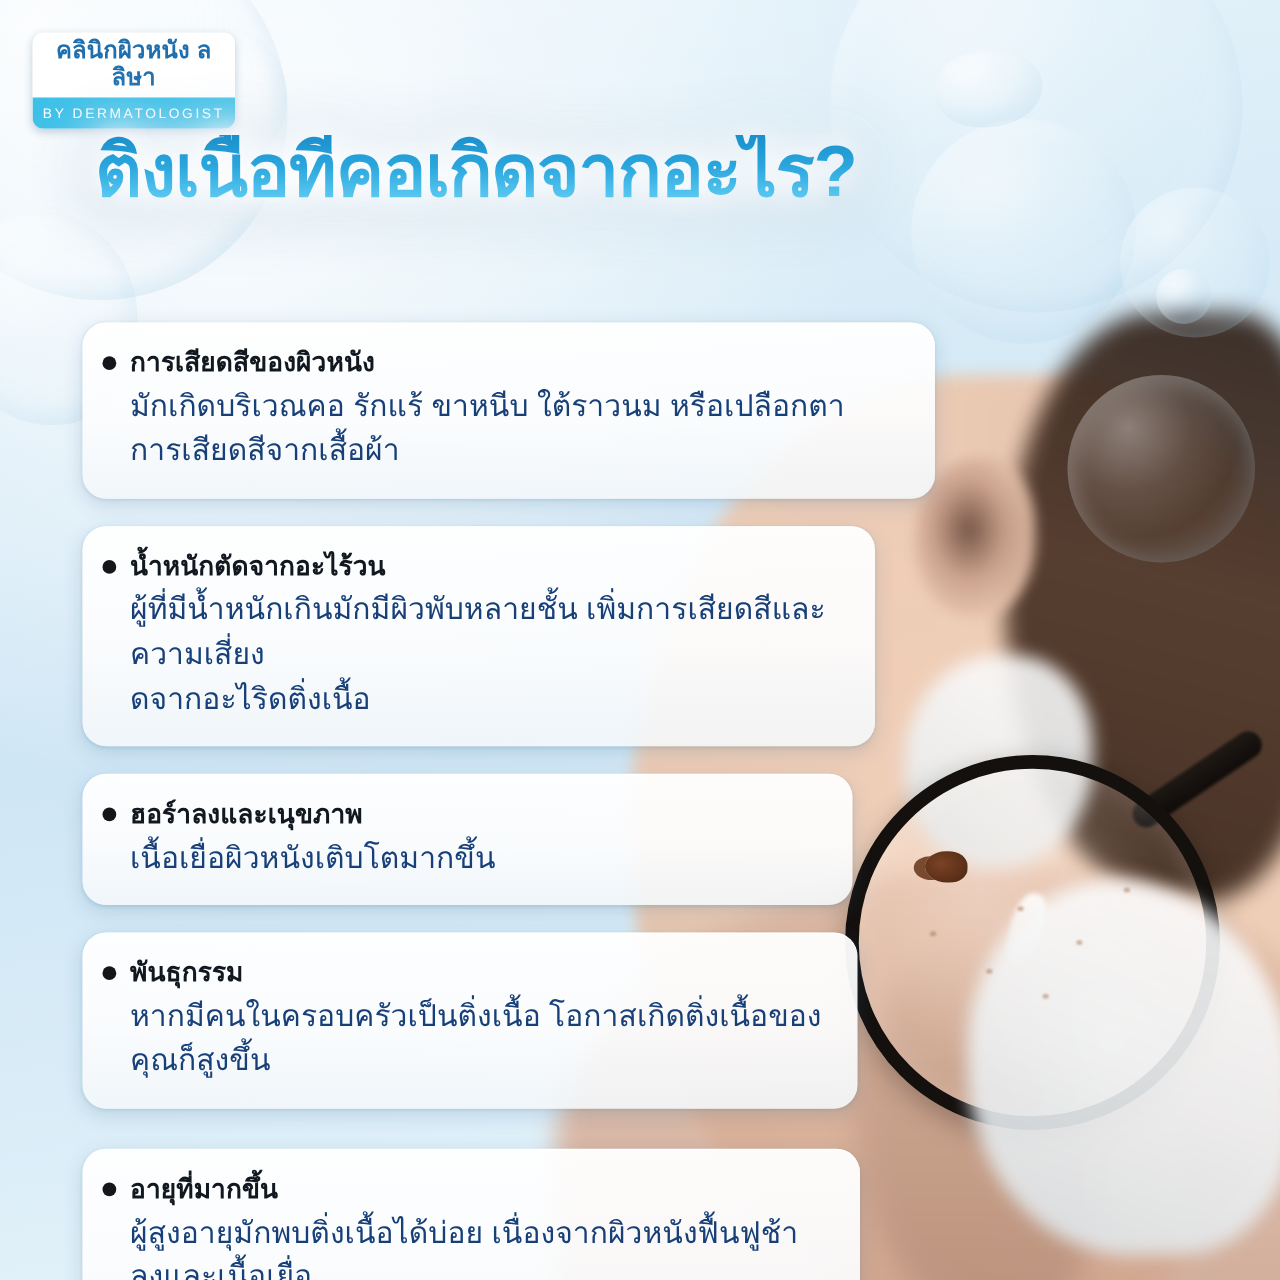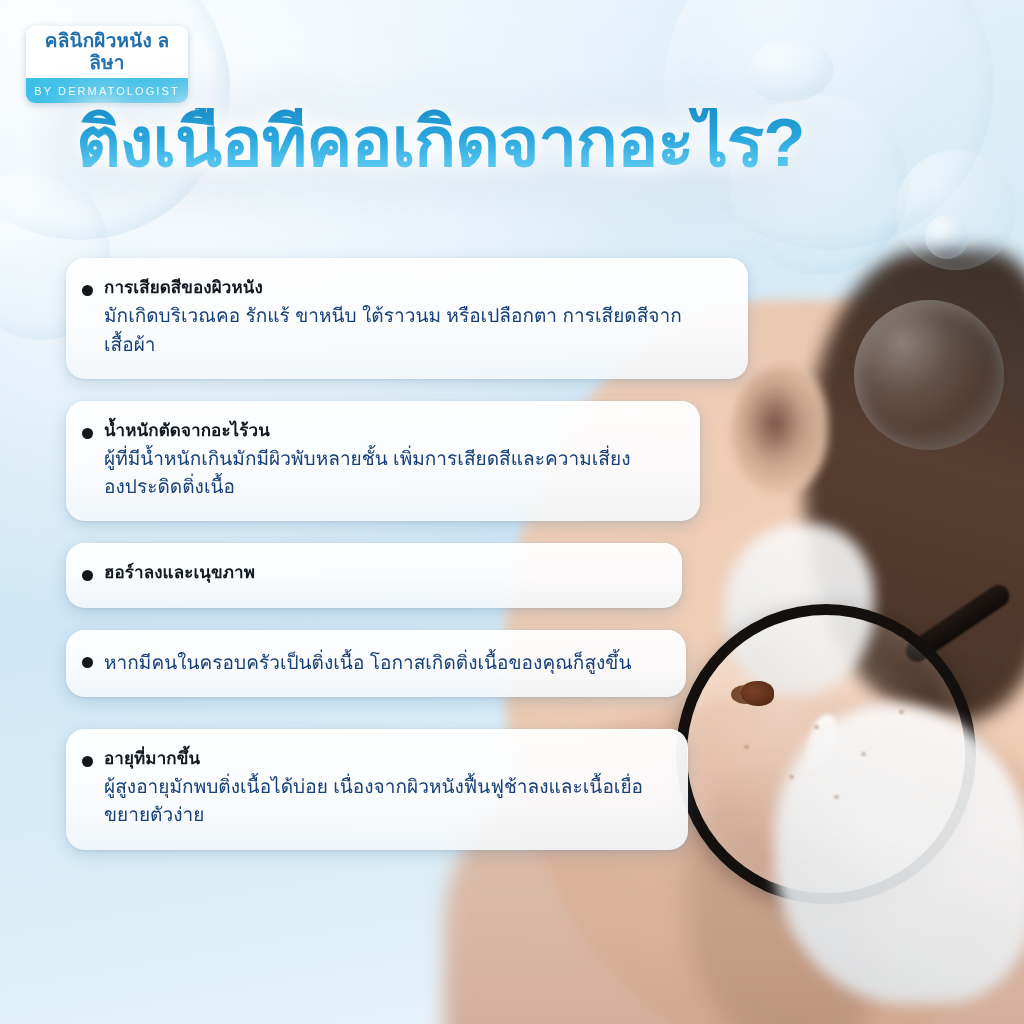--- a/index.html
+++ b/index.html
@@ -179,21 +179,21 @@
     padding:3px 6px 4px;
   }
   .logo-bottom span {
     font-size:11px; letter-spacing:2.1px; color:#ffffff; font-weight:400;
   }
 
   
   .headline {
     position:absolute; left:76px; top:108px;
     width:900px;
-    font-size:69px; line-height:1.02; font-weight:700;
+    font-size:58px; line-height:1.02; font-weight:700;
     letter-spacing:-1px;
     white-space:nowrap;
     background:linear-gradient(180deg,#1b8fcb 0%,#2aa6dd 42%,#52c3ee 78%,#6fd1f3 100%);
     -webkit-background-clip:text; background-clip:text;
     color:transparent; -webkit-text-fill-color:transparent;
     filter:
       drop-shadow(0 0 9px #ffffff)
       drop-shadow(0 0 16px #ffffff)
       drop-shadow(0 0 24px rgba(255,255,255,.95))
       drop-shadow(0 3px 4px rgba(50,120,170,.30));
@@ -213,27 +213,27 @@
       inset 0 1px 0 rgba(255,255,255,.9);
     margin-bottom:22px;
   }
   .card .bullet {
     position:absolute; left:16px; top:27px;
     width:11px; height:11px;
     border-radius:50%;
     background:#14161a;
   }
   .card h3 {
-    font-size:17px; font-weight:700; line-height:1.32;
+    font-size:21px; font-weight:700; line-height:1.32;
     color:#111820;
     margin-bottom:3px;
     letter-spacing:.1px;
   }
   .card p {
-    font-size:19px; line-height:1.48; font-weight:400;
+    font-size:24px; line-height:1.48; font-weight:400;
     color:#173f78;
     letter-spacing:.05px;
   }
   .card p .ln { display:block; }
 
   .card.w1 { width:682px; }
   .card.w2 { width:634px; }
   .card.w3 { width:616px; }
   .card.w4 { width:620px; margin-bottom:24px; }
   .card.w5 { width:622px; margin-bottom:0;margin-top:32px; }
@@ -294,33 +294,35 @@
       <p>
         <span class="ln">มักเกิดบริเวณคอ รักแร้ ขาหนีบ ใต้ราวนม หรือเปลือกตา การเสียดสีจากเสื้อผ้า</span>
       </p>
     </div>
 
     <div class="card w2">
       <span class="bullet"></span>
       <h3>น้ำหนักตัดจากอะไร้วน</h3>
       <p>
         <span class="ln">ผู้ที่มีน้ำหนักเกินมักมีผิวพับหลายชั้น เพิ่มการเสียดสีและความเสี่ยง</span>
-        <span class="ln">องประดิดติ่งเนื้อ</span>
+        <span class="ln">ดจากอะไริดติ่งเนื้อ</span>
       </p>
     </div>
 
     <div class="card w3">
       <span class="bullet"></span>
       <h3>ฮอร์าลงและเนุขภาพ</h3>
       <p>
+        <span class="ln">เนื้อเยื่อผิวหนังเติบโตมากขึ้น</span>
       </p>
     </div>
 
     <div class="card w4">
       <span class="bullet"></span>
+      <h3>พันธุกรรม</h3>
       <p>
         <span class="ln">หากมีคนในครอบครัวเป็นติ่งเนื้อ โอกาสเกิดติ่งเนื้อของคุณก็สูงขึ้น</span>
       </p>
     </div>
 
     <div class="card w5">
       <span class="bullet"></span>
       <h3>อายุที่มากขึ้น</h3>
       <p>
         <span class="ln">ผู้สูงอายุมักพบติ่งเนื้อได้บ่อย เนื่องจากผิวหนังฟื้นฟูช้าลงและเนื้อเยื่อ</span>

